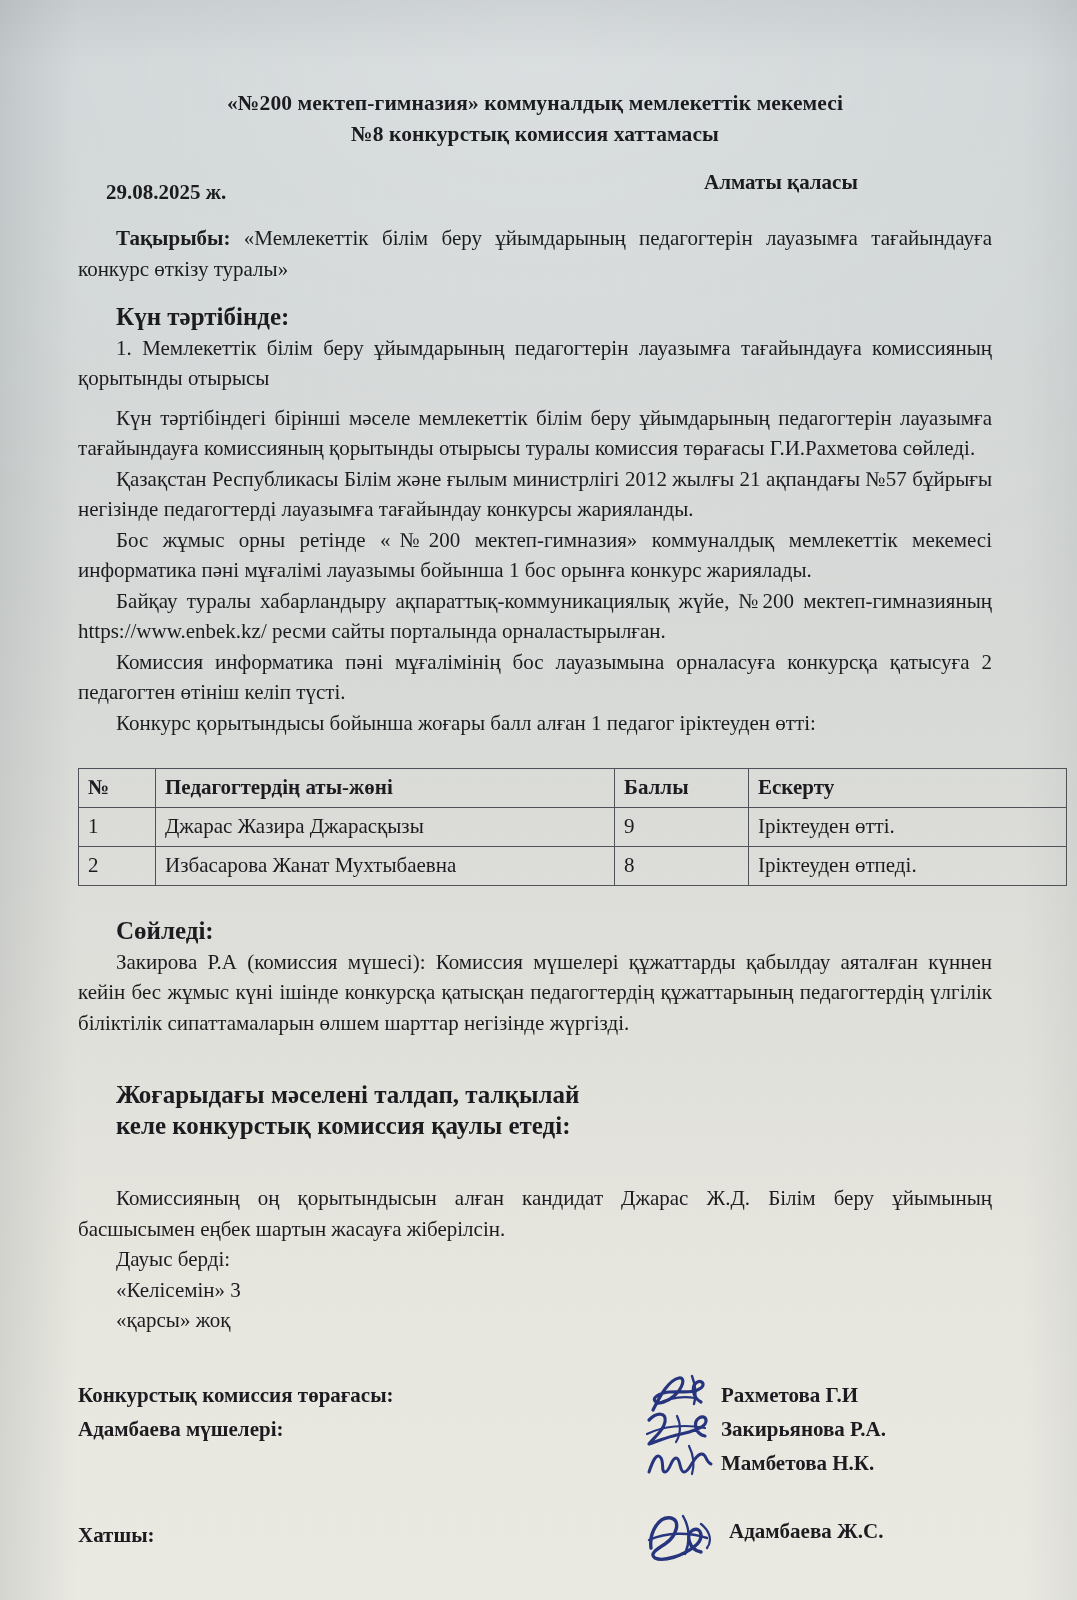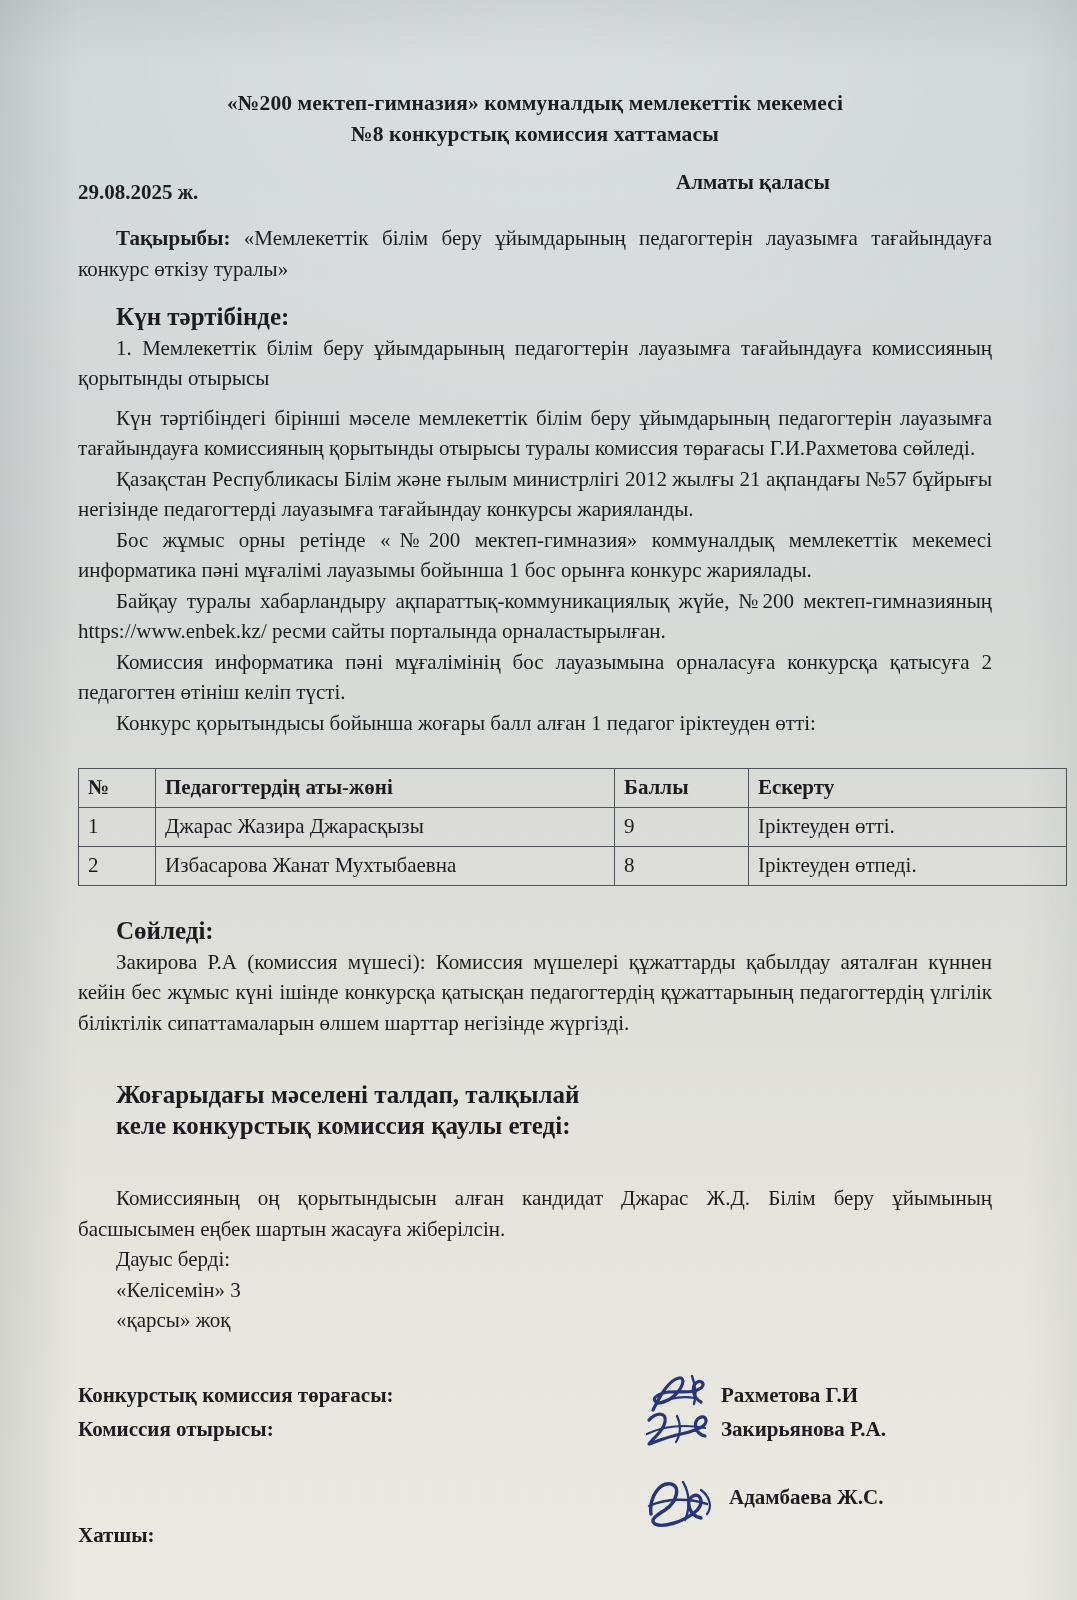--- a/index.html
+++ b/index.html
@@ -77,20 +77,21 @@
   }
   .hdr-line1 { margin-top: 88px; }
   .hdr-line2 { }
 
   .rowline {
     position: relative;
     height: 34px;
     margin-top: 30px;
     font-weight: bold;
     font-size: 21px;
+    margin-left: 28px;
   }
   .rowline .date { position: absolute; left: 0; top: 0; }
   .rowline .city { position: absolute; left: 598px; top: -10px; }
 
   p.para {
     margin: 0;
     font-size: 21px;
     line-height: 30.5px;
     text-align: justify;
     text-indent: 38px;
@@ -249,21 +250,21 @@
     <div class="gap-xl"></div>
     <p class="para">Комиссияның оң қорытындысын алған кандидат Джарас Ж.Д. Білім беру ұйымының басшысымен еңбек шартын жасауға жіберілсін.</p>
     <p class="para tight">Дауыс берді:</p>
     <p class="para tight">«Келісемін» 3</p>
     <p class="para tight">«қарсы» жоқ</p>
 
     <div class="gap-xl"></div>
     <div class="sigblock" style="height:215px;">
 
       <div class="sig-left" style="top:0;">Конкурстық комиссия төрағасы:</div>
-      <div class="sig-left" style="top:34px;">Комиссия отырысы:</div>
+      <div class="sig-left" style="top:34px;">Адамбаева мүшелері:</div>
       <div class="sig-left" style="top:140px;">Хатшы:</div>
 
       <div class="sig-right">
 
         <div class="sig-row">
           <span class="ink">
             <svg width="84" height="42" viewBox="0 0 84 42" aria-hidden="true">
               <path d="M10 36 C18 20, 26 6, 36 4 C43 3, 40 14, 31 22 C24 28, 16 31, 12 27 C9 24, 16 19, 26 18 C38 17, 50 20, 58 14 C63 10, 58 5, 53 9 C48 13, 50 24, 58 28" stroke-width="3.2"></path>
               <path d="M14 30 C26 24, 40 22, 52 24" stroke-width="2.2"></path>
               <path d="M49 2 C52 10, 54 20, 51 30" stroke-width="2.4"></path>
@@ -276,20 +277,29 @@
           <span class="ink">
             <svg width="84" height="42" viewBox="0 0 84 42" aria-hidden="true">
               <path d="M6 12 C14 4, 24 4, 22 14 C20 24, 10 30, 6 36 C12 34, 22 30, 30 28 C40 25, 52 24, 60 18 C66 13, 62 6, 56 10 C50 14, 52 26, 62 28" stroke-width="3.2"></path>
               <path d="M4 26 C20 18, 42 16, 62 20" stroke-width="2.2"></path>
               <path d="M34 8 C38 16, 38 26, 33 34" stroke-width="2.2"></path>
             </svg>
           </span>
           <span class="sig-name">Закирьянова Р.А.</span>
         </div>
 
+        <div class="sig-row">
+          <span class="ink">
+            <svg width="84" height="42" viewBox="0 0 84 42" aria-hidden="true">
+              <path d="M6 30 C10 18, 14 10, 18 16 C21 21, 18 30, 22 30 C27 30, 28 16, 33 16 C38 16, 36 30, 41 30 C47 30, 50 14, 58 12 C64 11, 62 20, 68 22" stroke-width="3"></path>
+              <path d="M46 4 C50 12, 52 22, 49 32" stroke-width="2.2"></path>
+            </svg>
+          </span>
+          <span class="sig-name">Мамбетова Н.К.</span>
+        </div>
 
         <div class="sig-row" style="height:106px;"></div>
 
         <div class="sig-row" style="margin-top:-72px;">
           <span class="ink">
             <svg width="90" height="56" viewBox="0 0 90 56" aria-hidden="true">
               <path d="M8 38 C6 22, 16 6, 28 8 C38 10, 34 26, 22 34 C14 39, 6 44, 12 48 C20 52, 40 46, 52 36 C62 28, 58 16, 50 20 C42 24, 46 40, 58 42" stroke-width="3.4"></path>
               <path d="M6 30 C24 22, 46 22, 64 28" stroke-width="2.4"></path>
               <path d="M40 6 C46 16, 48 30, 42 44" stroke-width="2.4"></path>
               <path d="M58 14 C66 20, 70 30, 64 38" stroke-width="2.2"></path>

